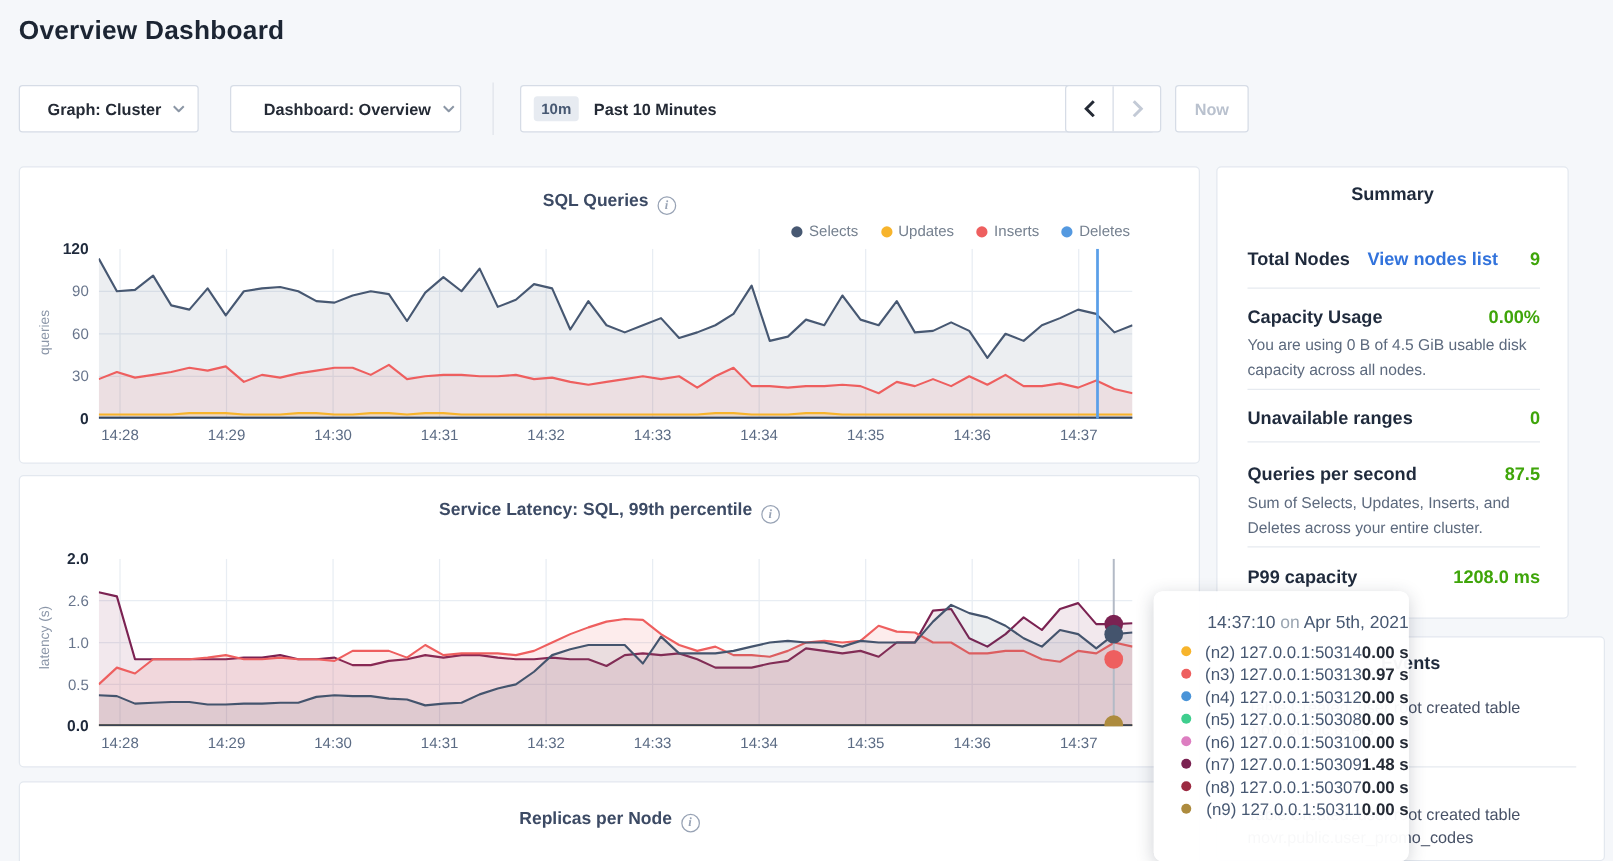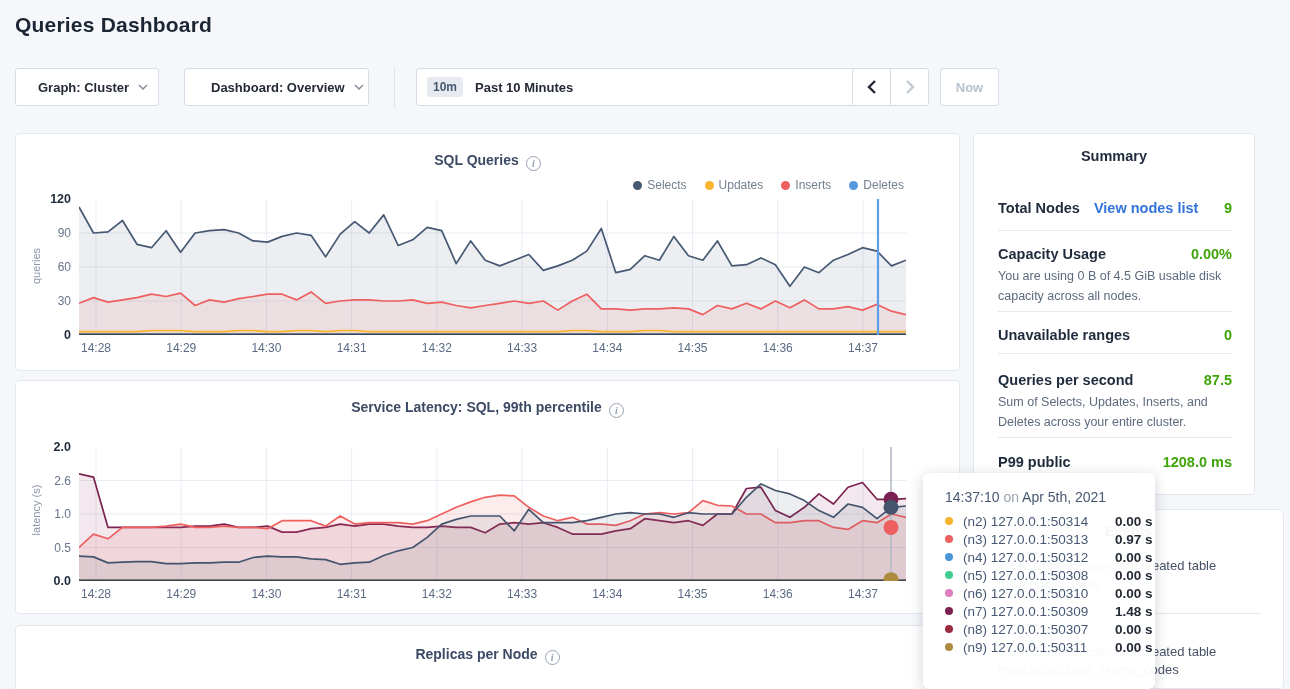--- a/index.html
+++ b/index.html
@@ -45,33 +45,33 @@
   .sum-value { margin-left:auto; font-size:14.5px; font-weight:700; color:#3fa50a; }
   .sum-desc { position:absolute; left:24px; right:30px; font-size:12.5px; color:#5d6a7e; line-height:1.62; }
   .sum-divider { position:absolute; left:24px; right:22px; height:1px; background:#e6eaf0; }
 
   
   .ev-head { position:absolute; left:0; right:0; top:13px; text-align:center; font-size:14.5px; font-weight:700; color:#1f2a3c; }
   .ev-item { position:absolute; left:24px; right:22px; font-size:13px; color:#475166; line-height:17.5px; }
   .ev-divider { position:absolute; left:24px; right:22px; height:1px; background:#e6eaf0; }
 
   
-  .tooltip { position:absolute; left:923px; top:473px; width:232px; height:216px; background:rgba(255,255,255,0.96);
-             border-radius:7px; box-shadow:0 3px 14px rgba(40,50,70,0.22); z-index:50; padding:16px 0 0 22px; }
+  .tooltip { position:absolute; left:923px; top:473px; width:204px; height:216px; background:rgba(255,255,255,0.96);
+             border-radius:7px; box-shadow:0 3px 14px rgba(40,50,70,0.22); z-index:50; padding:16px 0 0 22px;text-align:right; }
   .tt-header { font-size:14px; color:#475872; margin-bottom:7px; }
   .tt-header .tt-on { color:#9aa5b1; }
   .tt-row { display:flex; align-items:center; height:18px; font-size:13.5px; color:#475872; }
   .tt-dot { width:8px; height:8px; border-radius:50%; margin-right:10px; flex:none; }
   .tt-node { width:152px; white-space:nowrap; }
   .tt-value { font-weight:700; color:#242a35; white-space:nowrap; }
 </style>
 </head>
 <body>
 
-<div class="page-title">Queries Dashboard</div>
+<div class="page-title">Overview Dashboard</div>
 
 <div class="btn" style="left:15px; width:144px; padding-left:22px;">
   <span>Graph: Cluster</span>
   <svg class="chev" viewBox="0 0 10 6">
       <polyline points="1,1 5,5 9,1"></polyline>
     </svg>
 </div>
 
 <div class="btn" style="left:184px; width:185px; padding-left:26px;">
   <span>Dashboard: Overview</span>
@@ -259,21 +259,21 @@
   <div class="sum-divider" style="top:219px;"></div>
 
   <div class="sum-row" style="top:238px;">
     <span class="sum-label">Queries per second</span>
     <span class="sum-value">87.5</span>
   </div>
   <div class="sum-desc" style="top:258px;">Sum of Selects, Updates, Inserts, and Deletes across your entire cluster.</div>
   <div class="sum-divider" style="top:303px;"></div>
 
   <div class="sum-row" style="top:320px;">
-    <span class="sum-label">P99 public</span>
+    <span class="sum-label">P99 capacity</span>
     <span class="sum-value">1208.0 ms</span>
   </div>
 </div>
 
 <div class="panel" style="left:973px; top:509px; width:311px; height:180px;">
   <div class="ev-head">Events</div>
   <div class="ev-item" style="top:47px;">Table Created: user root created table movr.public.users</div>
   <div class="ev-divider" style="top:103px;"></div>
   <div class="ev-item" style="top:133px;">Table Created: user root created table movr.public.user_promo_codes</div>
 </div>

